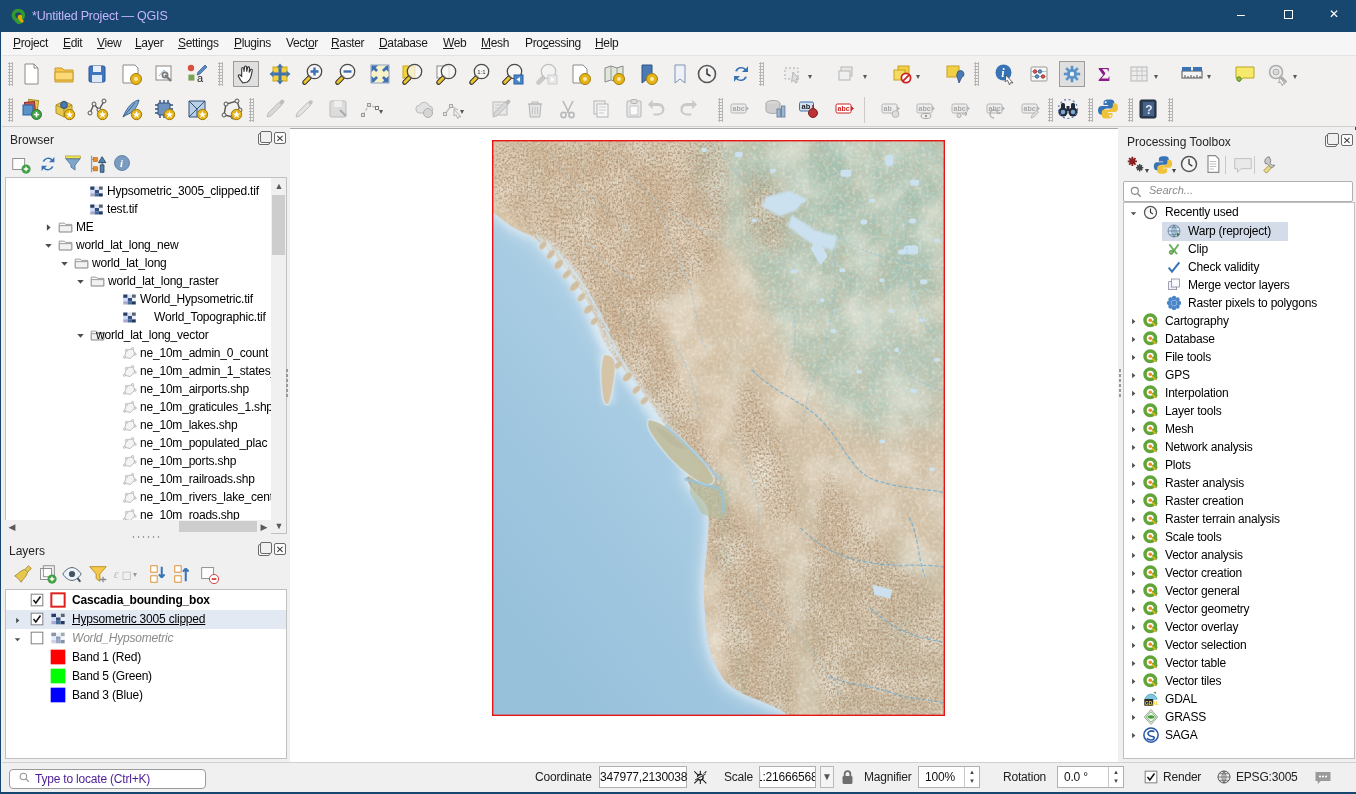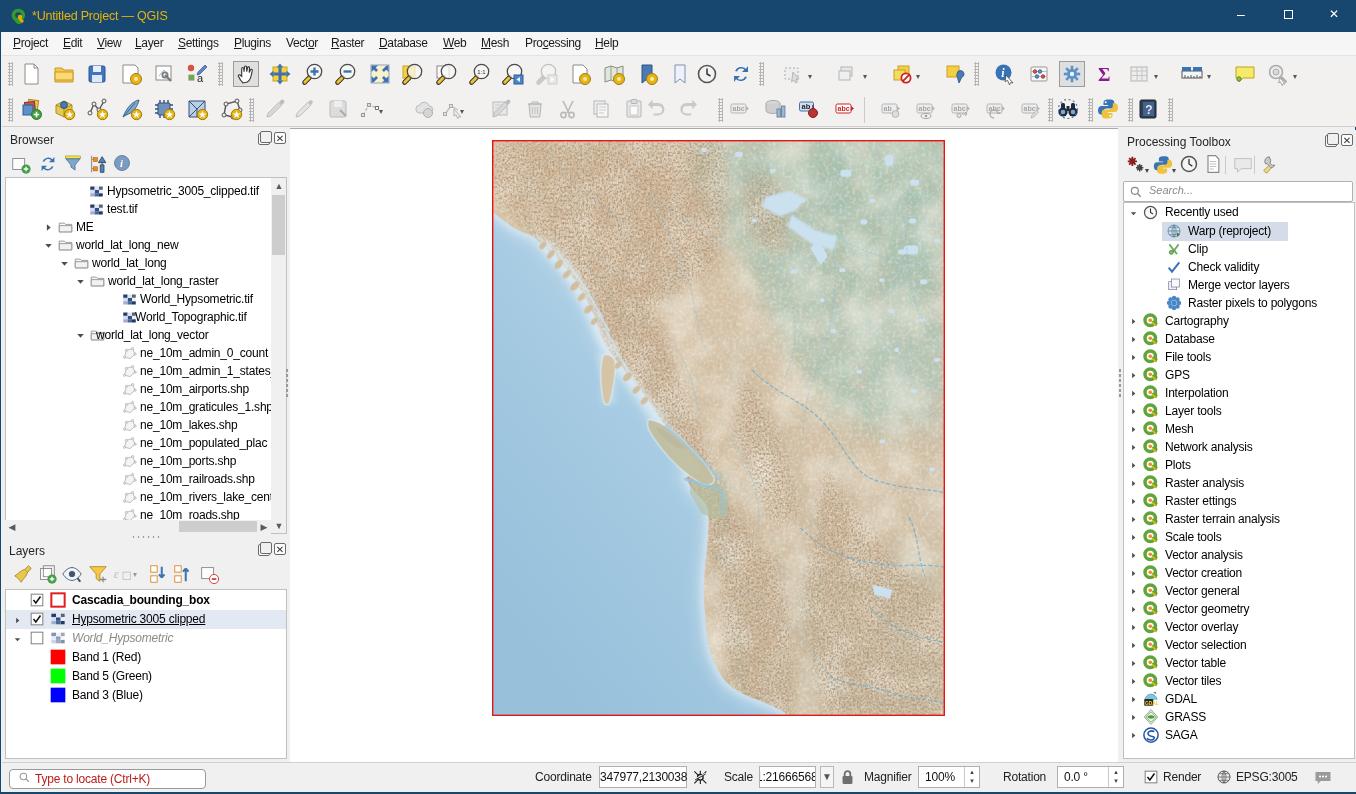--- a/index.html
+++ b/index.html
@@ -1,21 +1,21 @@
 <!DOCTYPE html>
 <html><head>
 <meta charset="utf-8">
 <style>
 * { margin:0; padding:0; box-sizing:border-box; }
 html,body { width:1356px; height:794px; overflow:hidden; font-family:"Liberation Sans",sans-serif; }
 #win { position:absolute; left:0; top:0; width:1356px; height:794px; background:#f0f0f0; border-left:1px solid #17466f; border-right:1px solid #17466f; border-bottom:2px solid #17466f; }
 .abs { position:absolute; }
 
 #title { left:0; top:0; width:1356px; height:32px; background:#17466f; color:#fff; }
-#title .txt { position:absolute; left:31px; top:9px; font-size:12.5px; letter-spacing:-0.2px; color:#eab308; }
+#title .txt { position:absolute; left:31px; top:9px; font-size:12.5px; letter-spacing:-0.2px; color:#c4b5fd; }
 .capbtn { position:absolute; top:0; width:46px; height:31px; color:#fff; text-align:center; line-height:29px; font-size:12px; }
 
 #menubar { left:1px; top:32px; width:1354px; height:24px; background:#f6f6f6; border-bottom:1px solid #e3e3e3; }
 .mitem { position:absolute; top:4px; font-size:12px; letter-spacing:-0.35px; color:#1a1a1a; }
 .mitem u { text-decoration:underline; }
 
 #tb1 { left:1px; top:56px; width:1354px; height:36px; background:#f2f1f0; }
 #tb2 { left:1px; top:92px; width:1354px; height:35px; background:#f2f1f0; border-bottom:1px solid #cfcecd; }
 .grip { position:absolute; top:6px; width:5px; height:24px; background-image:radial-gradient(#b5b5b5 1px, transparent 1.2px); background-size:3px 3px; }
 .tsep { position:absolute; top:5px; width:1px; height:26px; background:#cbcbcb; }
@@ -720,21 +720,21 @@
           <rect x="2" y="4" width="7" height="5.4" fill="#2a3d66"></rect>
           <rect x="16" y="4" width="6" height="5.4" fill="#567"></rect>
           <rect x="9" y="9.4" width="7" height="5.3" fill="#35507f"></rect>
           <rect x="2" y="14.7" width="7" height="5.3" fill="#aac"></rect>
           <rect x="16" y="14.7" width="6" height="5.3" fill="#223a5f"></rect>
           <rect x="9" y="4" width="7" height="5.4" fill="#dfe5ee"></rect>
           <rect x="16" y="9.4" width="6" height="5.3" fill="#eef"></rect>
           <rect x="2" y="9.4" width="7" height="5.3" fill="#cdf"></rect>
           <rect x="9" y="14.7" width="7" height="5.3" fill="#456a9a"></rect>
         </svg>
-    <div class="trow" style="left:129px;top:132px">World_Topographic.tif</div>
+    <div class="trow" style="left:148px;top:132px">World_Topographic.tif</div>
     <svg class="abs" style="left:68px;top:151px" width="13" height="13" viewBox="0 0 24 24">
           <path d="M6 9h12l-6 7z" fill="#4d4d4d"></path>
         </svg>
     <svg class="abs" style="left:84px;top:150px" width="15" height="15" viewBox="0 0 24 24">
           <path d="M2 5h8l2 2h10v12H2z" fill="#fafafa" stroke="#8f8f8f" stroke-width="1.4"></path>
           <path d="M2 9h20v10H2z" fill="#f2f2f2" stroke="#8f8f8f" stroke-width="1.4"></path>
         </svg>
     <div class="trow" style="left:90px;top:150px">world_lat_long_vector</div>
     <svg class="abs" style="left:116px;top:168px" width="15" height="15" viewBox="0 0 24 24">
           <path d="M4 18L7 7l10-3 4 9-8 7z" fill="#f4f4f4" stroke="#b0b0b0" stroke-width="1.3"></path>
@@ -1364,21 +1364,21 @@
     <div class="trow" style="left:41px;top:273px">Raster analysis</div>
     <svg class="abs" style="left:4px;top:293px" width="11" height="11" viewBox="0 0 24 24">
           <path d="M9 6l7 6-7 6z" fill="#4d4d4d"></path>
         </svg>
     <svg class="abs" style="left:18px;top:289px" width="18" height="18" viewBox="0 0 24 24">
           <circle cx="11" cy="11" r="7" fill="none" stroke="#61a538" stroke-width="4.6"></circle>
           <path d="M12.5 12.5l6.5 6.5 2-4.5-4-4z" fill="#61a538"></path>
           <path d="M13.5 13.5l5 5" stroke="#e7b416" stroke-width="2.2"></path>
           <circle cx="11" cy="11" r="2.4" fill="#ea8a1f"></circle>
         </svg>
-    <div class="trow" style="left:41px;top:291px">Raster ettings</div>
+    <div class="trow" style="left:41px;top:291px">Raster creation</div>
     <svg class="abs" style="left:4px;top:311px" width="11" height="11" viewBox="0 0 24 24">
           <path d="M9 6l7 6-7 6z" fill="#4d4d4d"></path>
         </svg>
     <svg class="abs" style="left:18px;top:307px" width="18" height="18" viewBox="0 0 24 24">
           <circle cx="11" cy="11" r="7" fill="none" stroke="#61a538" stroke-width="4.6"></circle>
           <path d="M12.5 12.5l6.5 6.5 2-4.5-4-4z" fill="#61a538"></path>
           <path d="M13.5 13.5l5 5" stroke="#e7b416" stroke-width="2.2"></path>
           <circle cx="11" cy="11" r="2.4" fill="#ea8a1f"></circle>
         </svg>
     <div class="trow" style="left:41px;top:309px">Raster terrain analysis</div>
@@ -1504,21 +1504,21 @@
   <div class="abs" style="left:284px;top:368px;width:4px;height:30px;background-image:radial-gradient(#9a9a9a 1px, transparent 1.2px);background-size:4px 5px"></div>
   <div class="abs" style="left:1117px;top:368px;width:4px;height:30px;background-image:radial-gradient(#9a9a9a 1px, transparent 1.2px);background-size:4px 5px"></div>
   <div class="abs" style="left:130px;top:535px;width:30px;height:4px;background-image:radial-gradient(#9a9a9a 1px, transparent 1.2px);background-size:5px 4px"></div>
 
   <div id="status" class="abs">
     <div class="sbox" style="left:7px;top:6px;width:197px;height:20px;border-radius:4px;border-color:#9a9a9a"></div>
     <svg class="abs" style="left:16px;top:8px" width="13" height="13" viewBox="0 0 24 24">
         <circle cx="10" cy="10" r="6" fill="none" stroke="#999" stroke-width="2"></circle>
         <path d="M15 15l5 5" stroke="#999" stroke-width="2.4"></path>
       </svg>
-    <div class="slabel" style="left:33px;top:9px;color:#b91c1c">Type to locate (Ctrl+K)</div>
+    <div class="slabel" style="left:33px;top:9px;color:#4c1d95">Type to locate (Ctrl+K)</div>
     <div class="slabel" style="left:533px;top:7px">Coordinate</div>
     <div class="sbox" style="left:597px;top:3px;width:88px;height:22px;text-align:center;line-height:20px">347977,2130038</div>
     <svg class="abs" style="left:691px;top:7px" width="16" height="16" viewBox="0 0 24 24">
         <circle cx="11" cy="11" r="4.2" fill="none" stroke="#1a1a1a" stroke-width="2"></circle>
         <path d="M8 8L2 2M14 8l6-6M8 14l-6 6M14 14l6 6M11 6.5V1M11 15.5V21" stroke="#1a1a1a" stroke-width="1.6"></path>
         <path d="M3 14l16-9" stroke="#f0f0f0" stroke-width="2.4"></path>
         <path d="M3 15l16-9" stroke="#1a1a1a" stroke-width="1.4"></path>
       </svg>
     <div class="slabel" style="left:722px;top:7px">Scale</div>
     <div class="sbox" style="left:757px;top:3px;width:57px;height:22px;line-height:20px;overflow:hidden"><span style="display:inline-block;margin-left:-4px">1:21666568</span></div>

